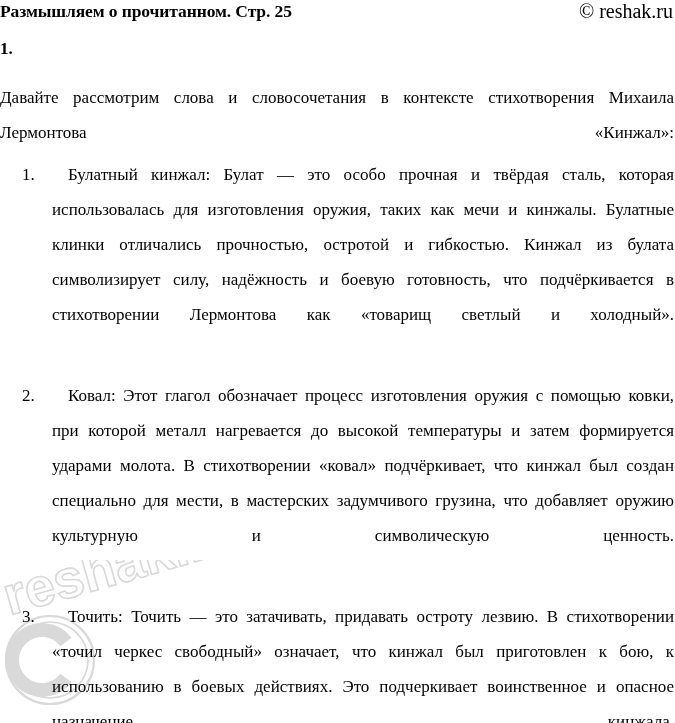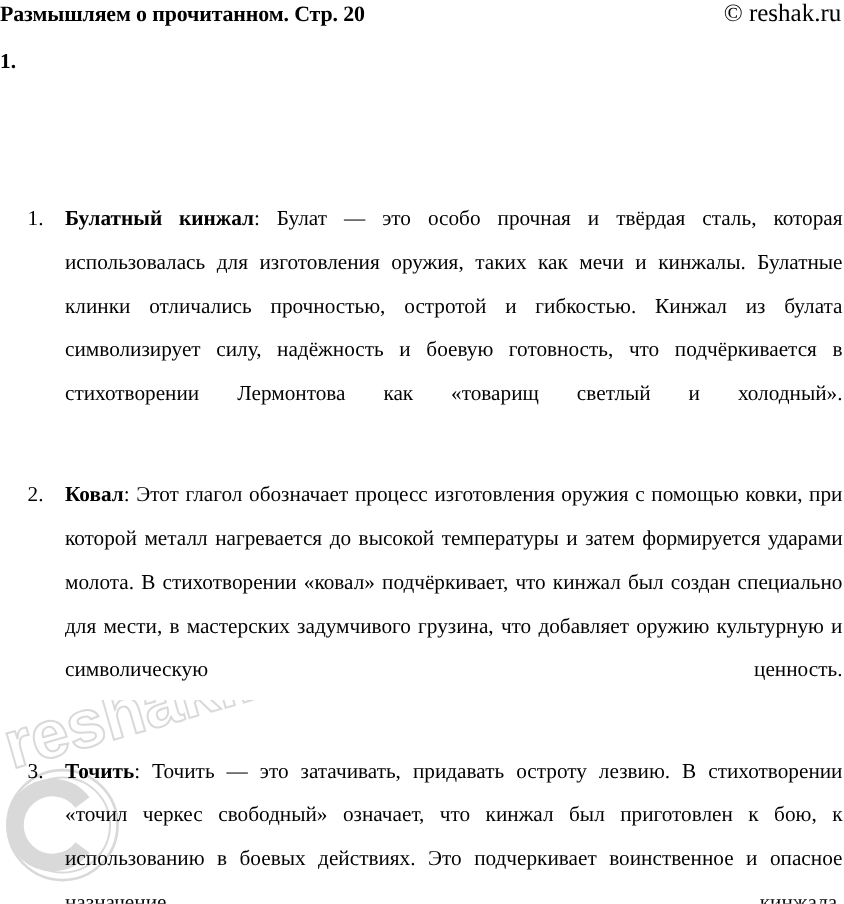--- a/index.html
+++ b/index.html
@@ -123,21 +123,22 @@
     text-justify: inter-word;
     width: 622px;
     hyphens: none;
   }
   .point-body::after {
     content: "";
     display: inline-block;
     width: 100%;
   }
   .term {
-    font-weight: bold;
+    font-weight: normal;
+    margin-left: 16px;
   }
 </style>
 </head>
 <body>
 
 <div class="page">
 
   <div class="watermark">
     <svg width="230" height="163" viewBox="0 0 230 163" xmlns="http://www.w3.org/2000/svg" aria-hidden="true">
       <g>
@@ -145,26 +146,27 @@
         <circle cx="50" cy="100" r="38" fill="none" stroke="#d9d9d9" stroke-width="1.6"></circle>
         <path d="M66 82 A30 30 0 1 0 66 118" fill="none" stroke="#d9d9d9" stroke-width="14" stroke-linecap="butt"></path>
       </g>
       <g transform="rotate(-16 20 48)">
         <text x="8" y="52" font-family="'Liberation Sans', sans-serif" font-size="54" font-weight="bold" fill="none" stroke="#d9d9d9" stroke-width="1.6">reshak.ru</text>
       </g>
     </svg>
   </div>
 
   <div class="header-row">
-    <div class="doc-title">Размышляем о прочитанном. Стр. 20</div>
+    <div class="doc-title">Размышляем о прочитанном. Стр. 25</div>
     <div class="site-credit">© reshak.ru</div>
   </div>
 
   <div class="question-number">1.</div>
 
+  <div class="intro"><span>Давайте рассмотрим слова и словосочетания в контексте стихотворения Михаила Лермонтова «Кинжал»:</span></div>
 
   <div class="points">
 
     <div class="point">
       <span class="point-marker">1.</span>
       <div class="point-body"><span class="term">Булатный кинжал</span><span>: Булат — это особо прочная и твёрдая сталь, которая использовалась для изготовления оружия, таких как мечи и кинжалы. Булатные клинки отличались прочностью, остротой и гибкостью. Кинжал из булата символизирует силу, надёжность и боевую готовность, что подчёркивается в стихотворении Лермонтова как «товарищ светлый и холодный».</span></div>
     </div>
 
     <div class="point">
       <span class="point-marker">2.</span>

